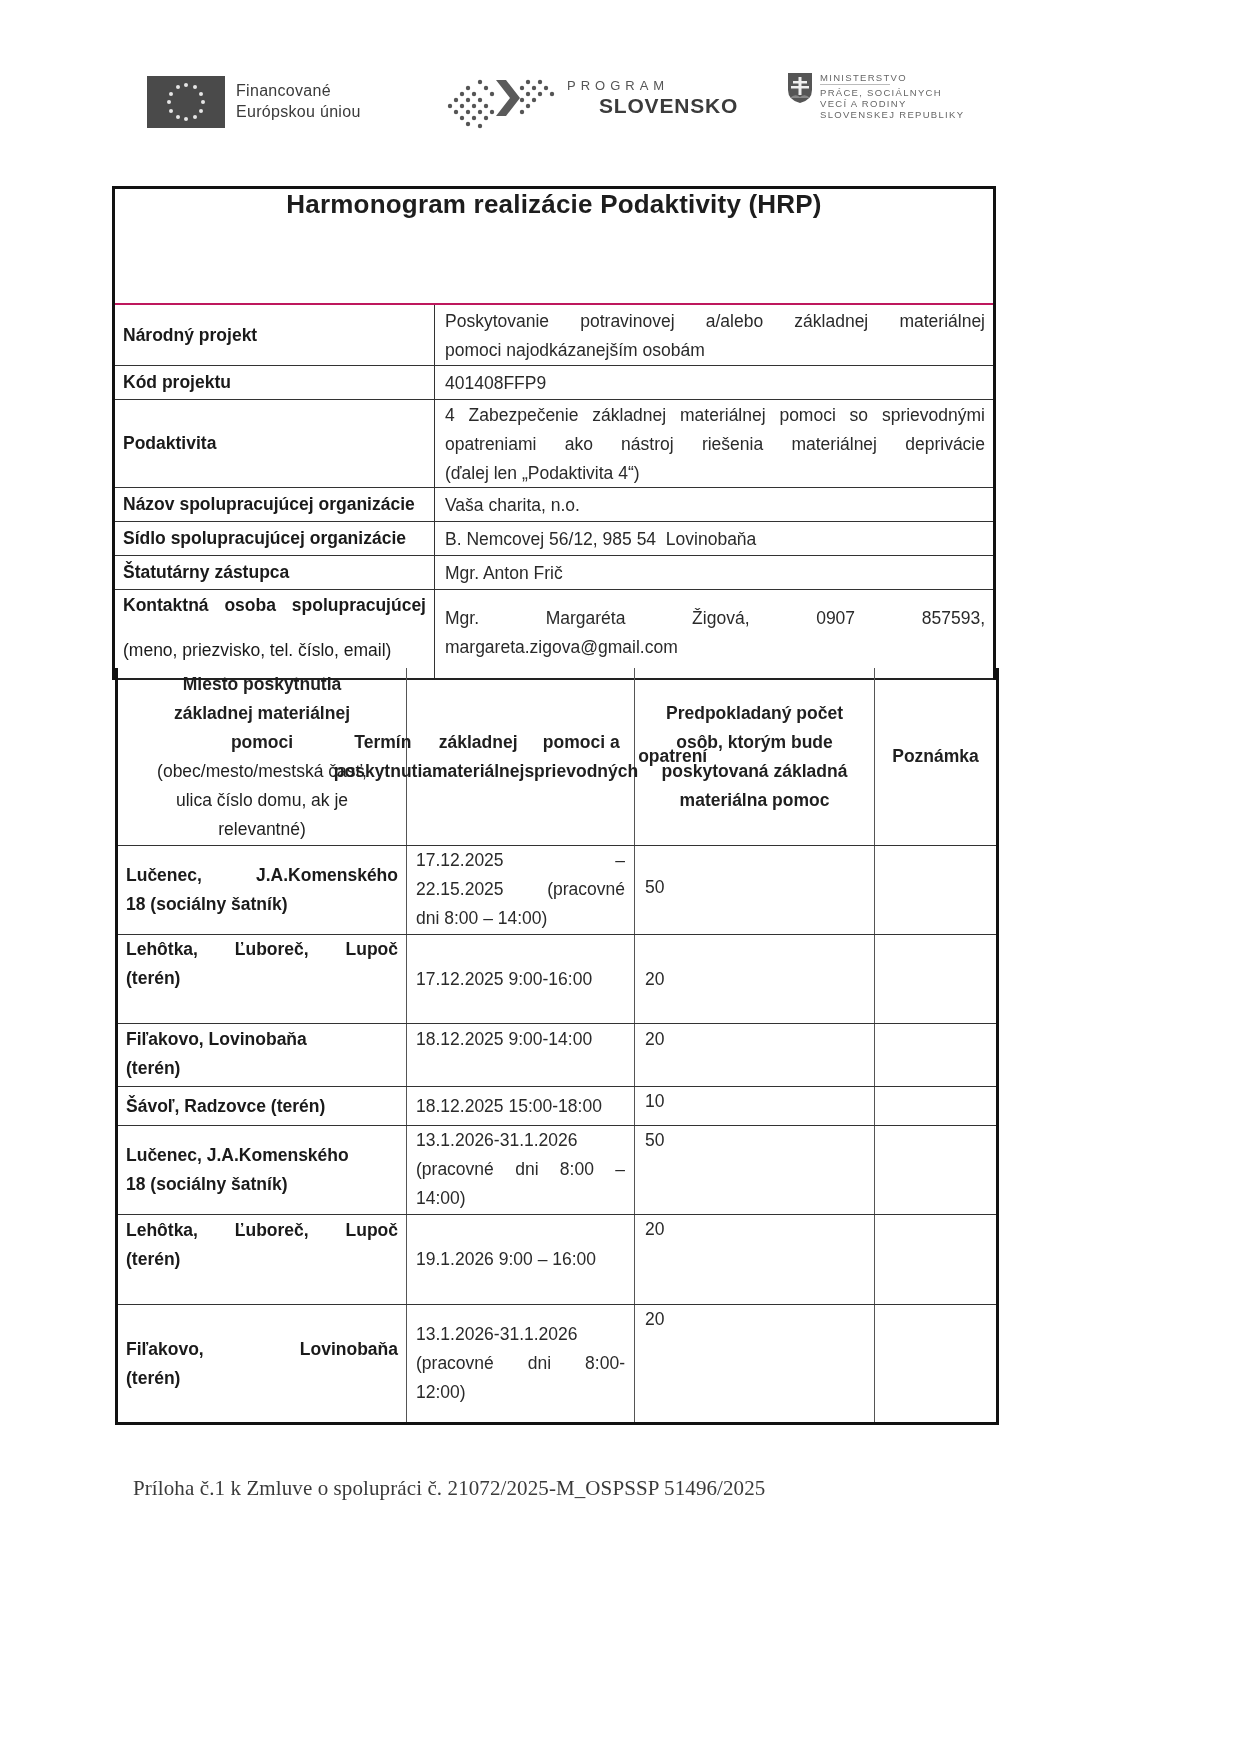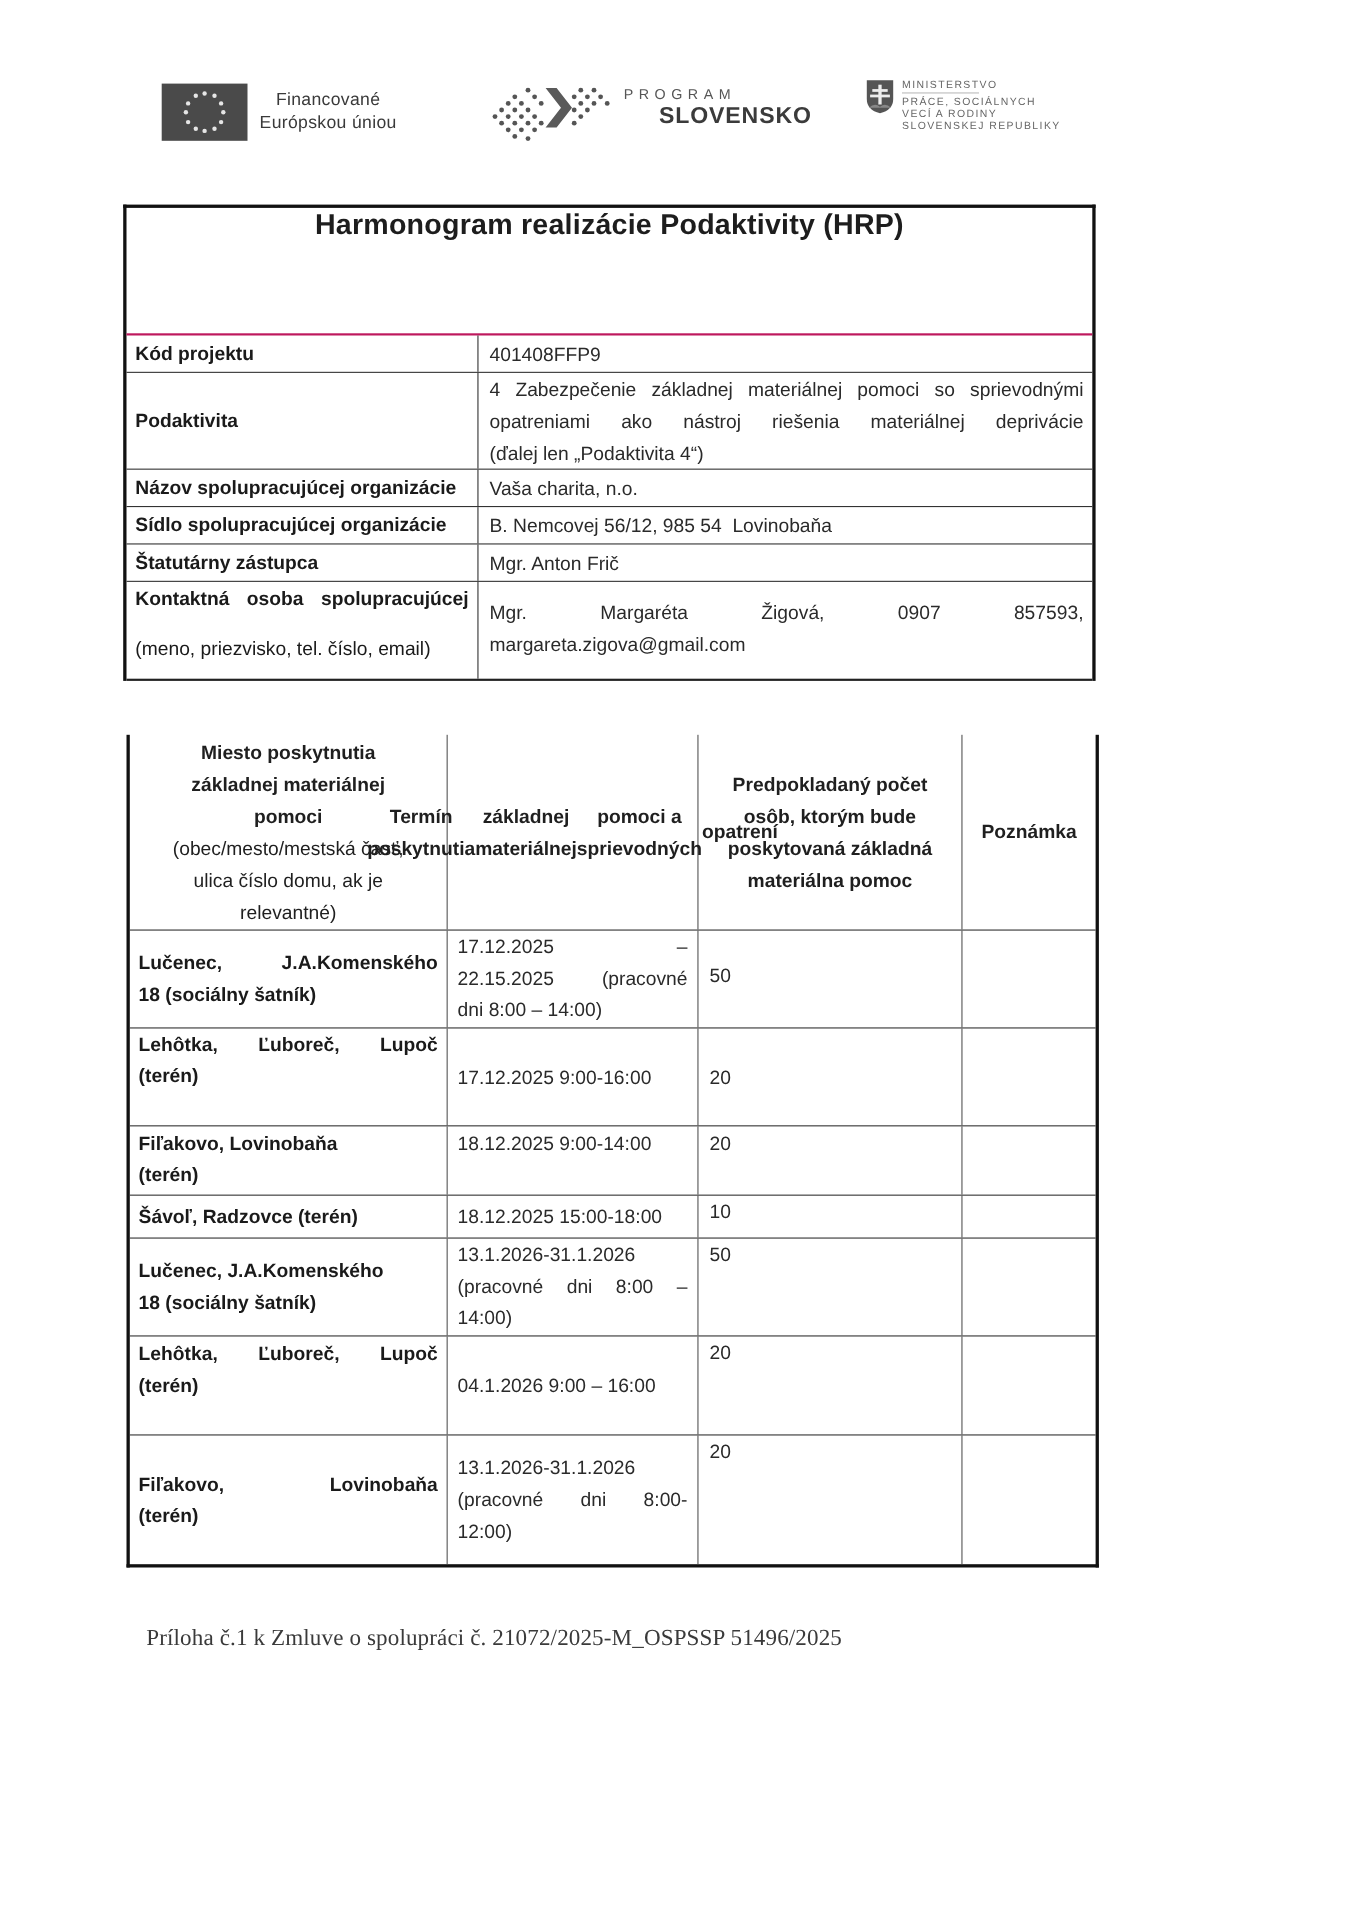--- a/index.html
+++ b/index.html
@@ -2,21 +2,21 @@
 <html><head>
 <meta charset="utf-8">
 <style>
   html, body { margin: 0; padding: 0; background: #ffffff; }
   body { width: 1242px; height: 1755px; position: relative; overflow: hidden; font-family: "Liberation Sans", "DejaVu Sans", sans-serif; color: #1a1a1a; }
 
   
   .logos { position: absolute; top: 70px; left: 0; width: 1242px; height: 80px; }
   .eu-flag { position: absolute; left: 147px; top: 6px; width: 78px; height: 52px; background: #4a4a4a; }
   .eu-flag .star { position: absolute; width: 4px; height: 4px; background: #e6e6e6; border-radius: 50%; }
-  .eu-text { position: absolute; left: 236px; top: 10px; font-size: 16px; line-height: 21px; color: #3a3a3a; letter-spacing: 0.3px; text-align: center; }
+  .eu-text { position: absolute; left: 236px; top: 10px; font-size: 16px; line-height: 21px; color: #3a3a3a; letter-spacing: 0.3px; }
   .ps-mark { position: absolute; left: 446px; top: 4px; width: 110px; height: 56px; }
   .ps-text { position: absolute; left: 567px; top: 8px; color: #444; }
   .ps-text .l1 { font-size: 13px; letter-spacing: 5px; line-height: 16px; color: #555; }
   .ps-text .l2 { font-size: 21px; font-weight: bold; letter-spacing: 0.8px; line-height: 24px; color: #3b3b3b; margin-left: 32px; }
   .min-crest { position: absolute; left: 787px; top: 2px; width: 26px; height: 32px; }
   .min-text { position: absolute; left: 820px; top: 2px; font-size: 9.5px; line-height: 11px; color: #666; letter-spacing: 1.3px; }
   .min-text .sep { display: block; width: 70px; height: 1px; background: #bbb; margin: 1px 0 2px 0; }
 
   
   .sheet { position: absolute; left: 112px; top: 186px; width: 884px; border: 3px solid #111; border-bottom: none; box-sizing: border-box; }
@@ -147,20 +147,27 @@
     <div>VECÍ A RODINY</div>
     <div>SLOVENSKEJ REPUBLIKY</div>
   </div>
 </div>
 
 <div class="sheet">
   <div class="title-row">
     <h1>Harmonogram realizácie Podaktivity (HRP)</h1>
   </div>
 
+  <div class="kv r-np">
+    <div class="k">Národný projekt</div>
+    <div class="v">
+      <span class="just-line">Poskytovanie potravinovej a/alebo základnej materiálnej</span>
+      <span>pomoci najodkázanejším osobám</span>
+    </div>
+  </div>
 
   <div class="kv r-kod">
     <div class="k">Kód projektu</div>
     <div class="v">401408FFP9</div>
   </div>
 
   <div class="kv r-pod">
     <div class="k">Podaktivita</div>
     <div class="v">
       <span class="just-line">4 Zabezpečenie základnej materiálnej pomoci so sprievodnými</span>
@@ -285,21 +292,21 @@
     <div class="c3 cell-num">50</div>
     <div class="c4"></div>
   </div>
 
   <div class="srow sr6">
     <div class="c1 cell-loc" style="justify-content:flex-start;padding-top:1px">
       <span class="just-line">Lehôtka, Ľuboreč, Lupoč</span>
       <span>(terén)</span>
     </div>
     <div class="c2 cell-date" style="justify-content:center">
-      <span>04.1.2026 9:00 – 16:00</span>
+      <span>19.1.2026 9:00 – 16:00</span>
     </div>
     <div class="c3 cell-num">20</div>
     <div class="c4"></div>
   </div>
 
   <div class="srow sr7">
     <div class="c1 cell-loc">
       <span class="just-line">Fiľakovo, Lovinobaňa</span>
       <span>(terén)</span>
     </div>

